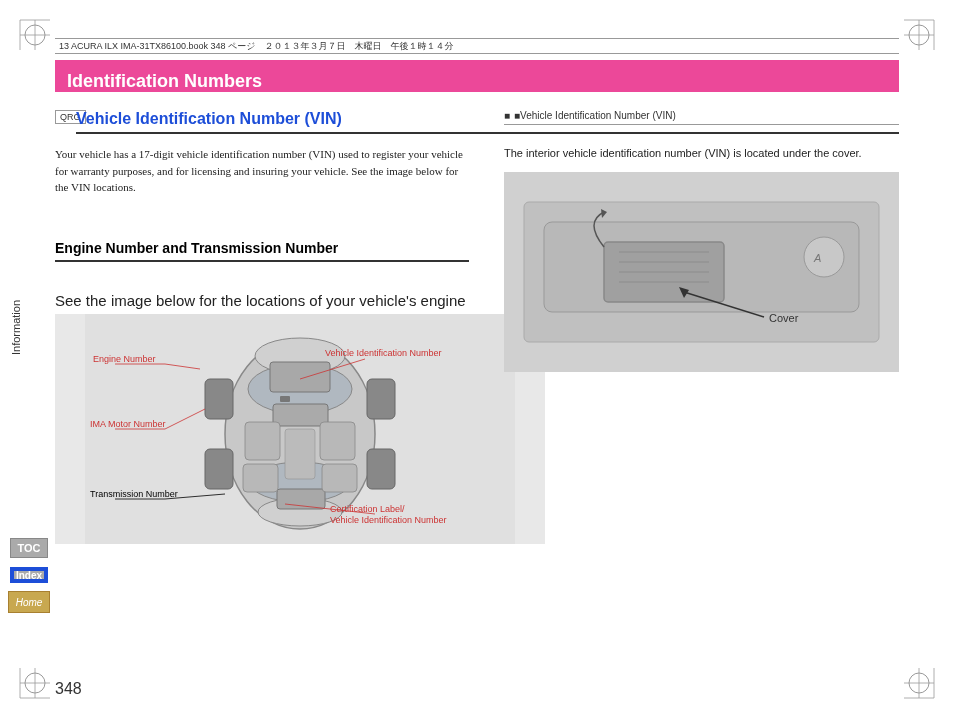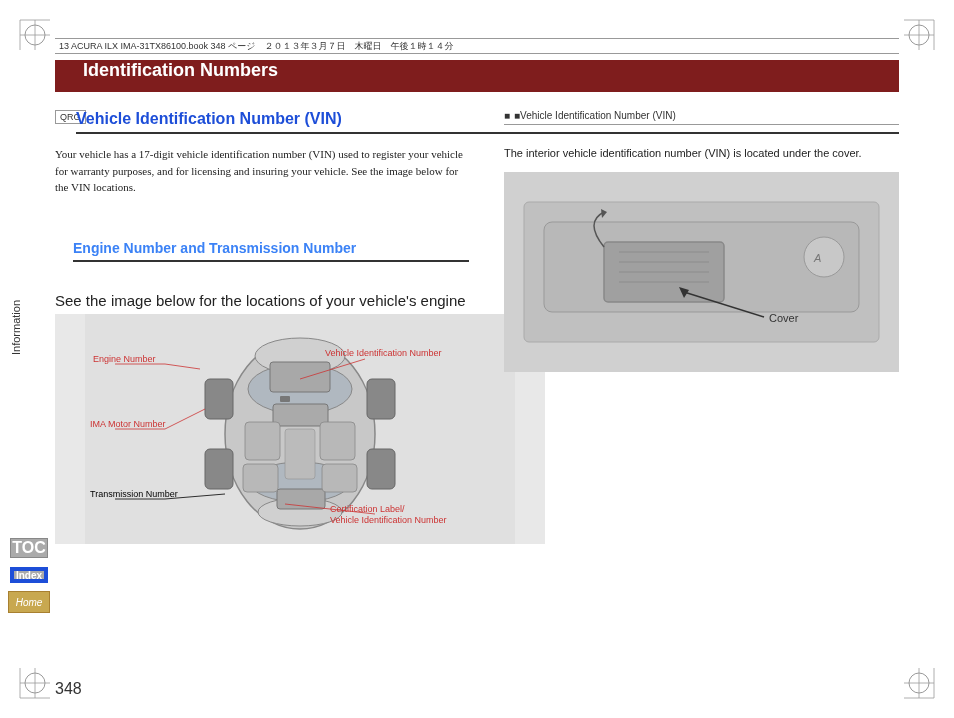--- a/index.html
+++ b/index.html
@@ -41,25 +41,25 @@
       align-items: center;
       padding: 0 4px;
     }
 
     
     .page-title-banner {
       position: absolute;
       top: 60px;
       left: 55px;
       right: 55px;
-      background: #7f1d1d;
+      background: #ec4899;
       height: 32px;
       display: flex;
-      align-items: flex-start;
-      padding: 0 28px;
+      align-items: flex-end;
+      padding: 0 12px;
     }
     .page-title-banner span {
       color: #ffffff;
       font-size: 18px;
       font-weight: bold;
     }
 
     
     .sidebar-label {
       position: absolute;
@@ -77,21 +77,21 @@
       position: absolute;
       bottom: 160px;
       left: 10px;
       width: 38px;
       height: 20px;
       background: #aaa;
       border: 1px solid #888;
       display: flex;
       align-items: center;
       justify-content: center;
-      font-size: 16px;
+      font-size: 11px;
       font-weight: bold;
       color: #fff;
       cursor: pointer;
     }
     .btn-index {
       position: absolute;
       bottom: 135px;
       left: 10px;
       width: 38px;
       height: 16px;
@@ -163,25 +163,25 @@
       font-weight: bold;
       color: #1d4ed8;
       border-bottom: 2px solid #333;
       padding-bottom: 4px;
       margin-left: 21px;
     }
 
     .section-heading-2 {
       position: absolute;
       top: 180px;
-      left: 18px;
+      left: 0;
       right: 430px;
       font-size: 14px;
       font-weight: bold;
-      color: #3b82f6;
+      color: #000000;
       border-bottom: 2px solid #333;
       padding-bottom: 4px;
     }
 
     
     .body-text-1 {
       position: absolute;
       top: 86px;
       left: 0;
       right: 430px;

